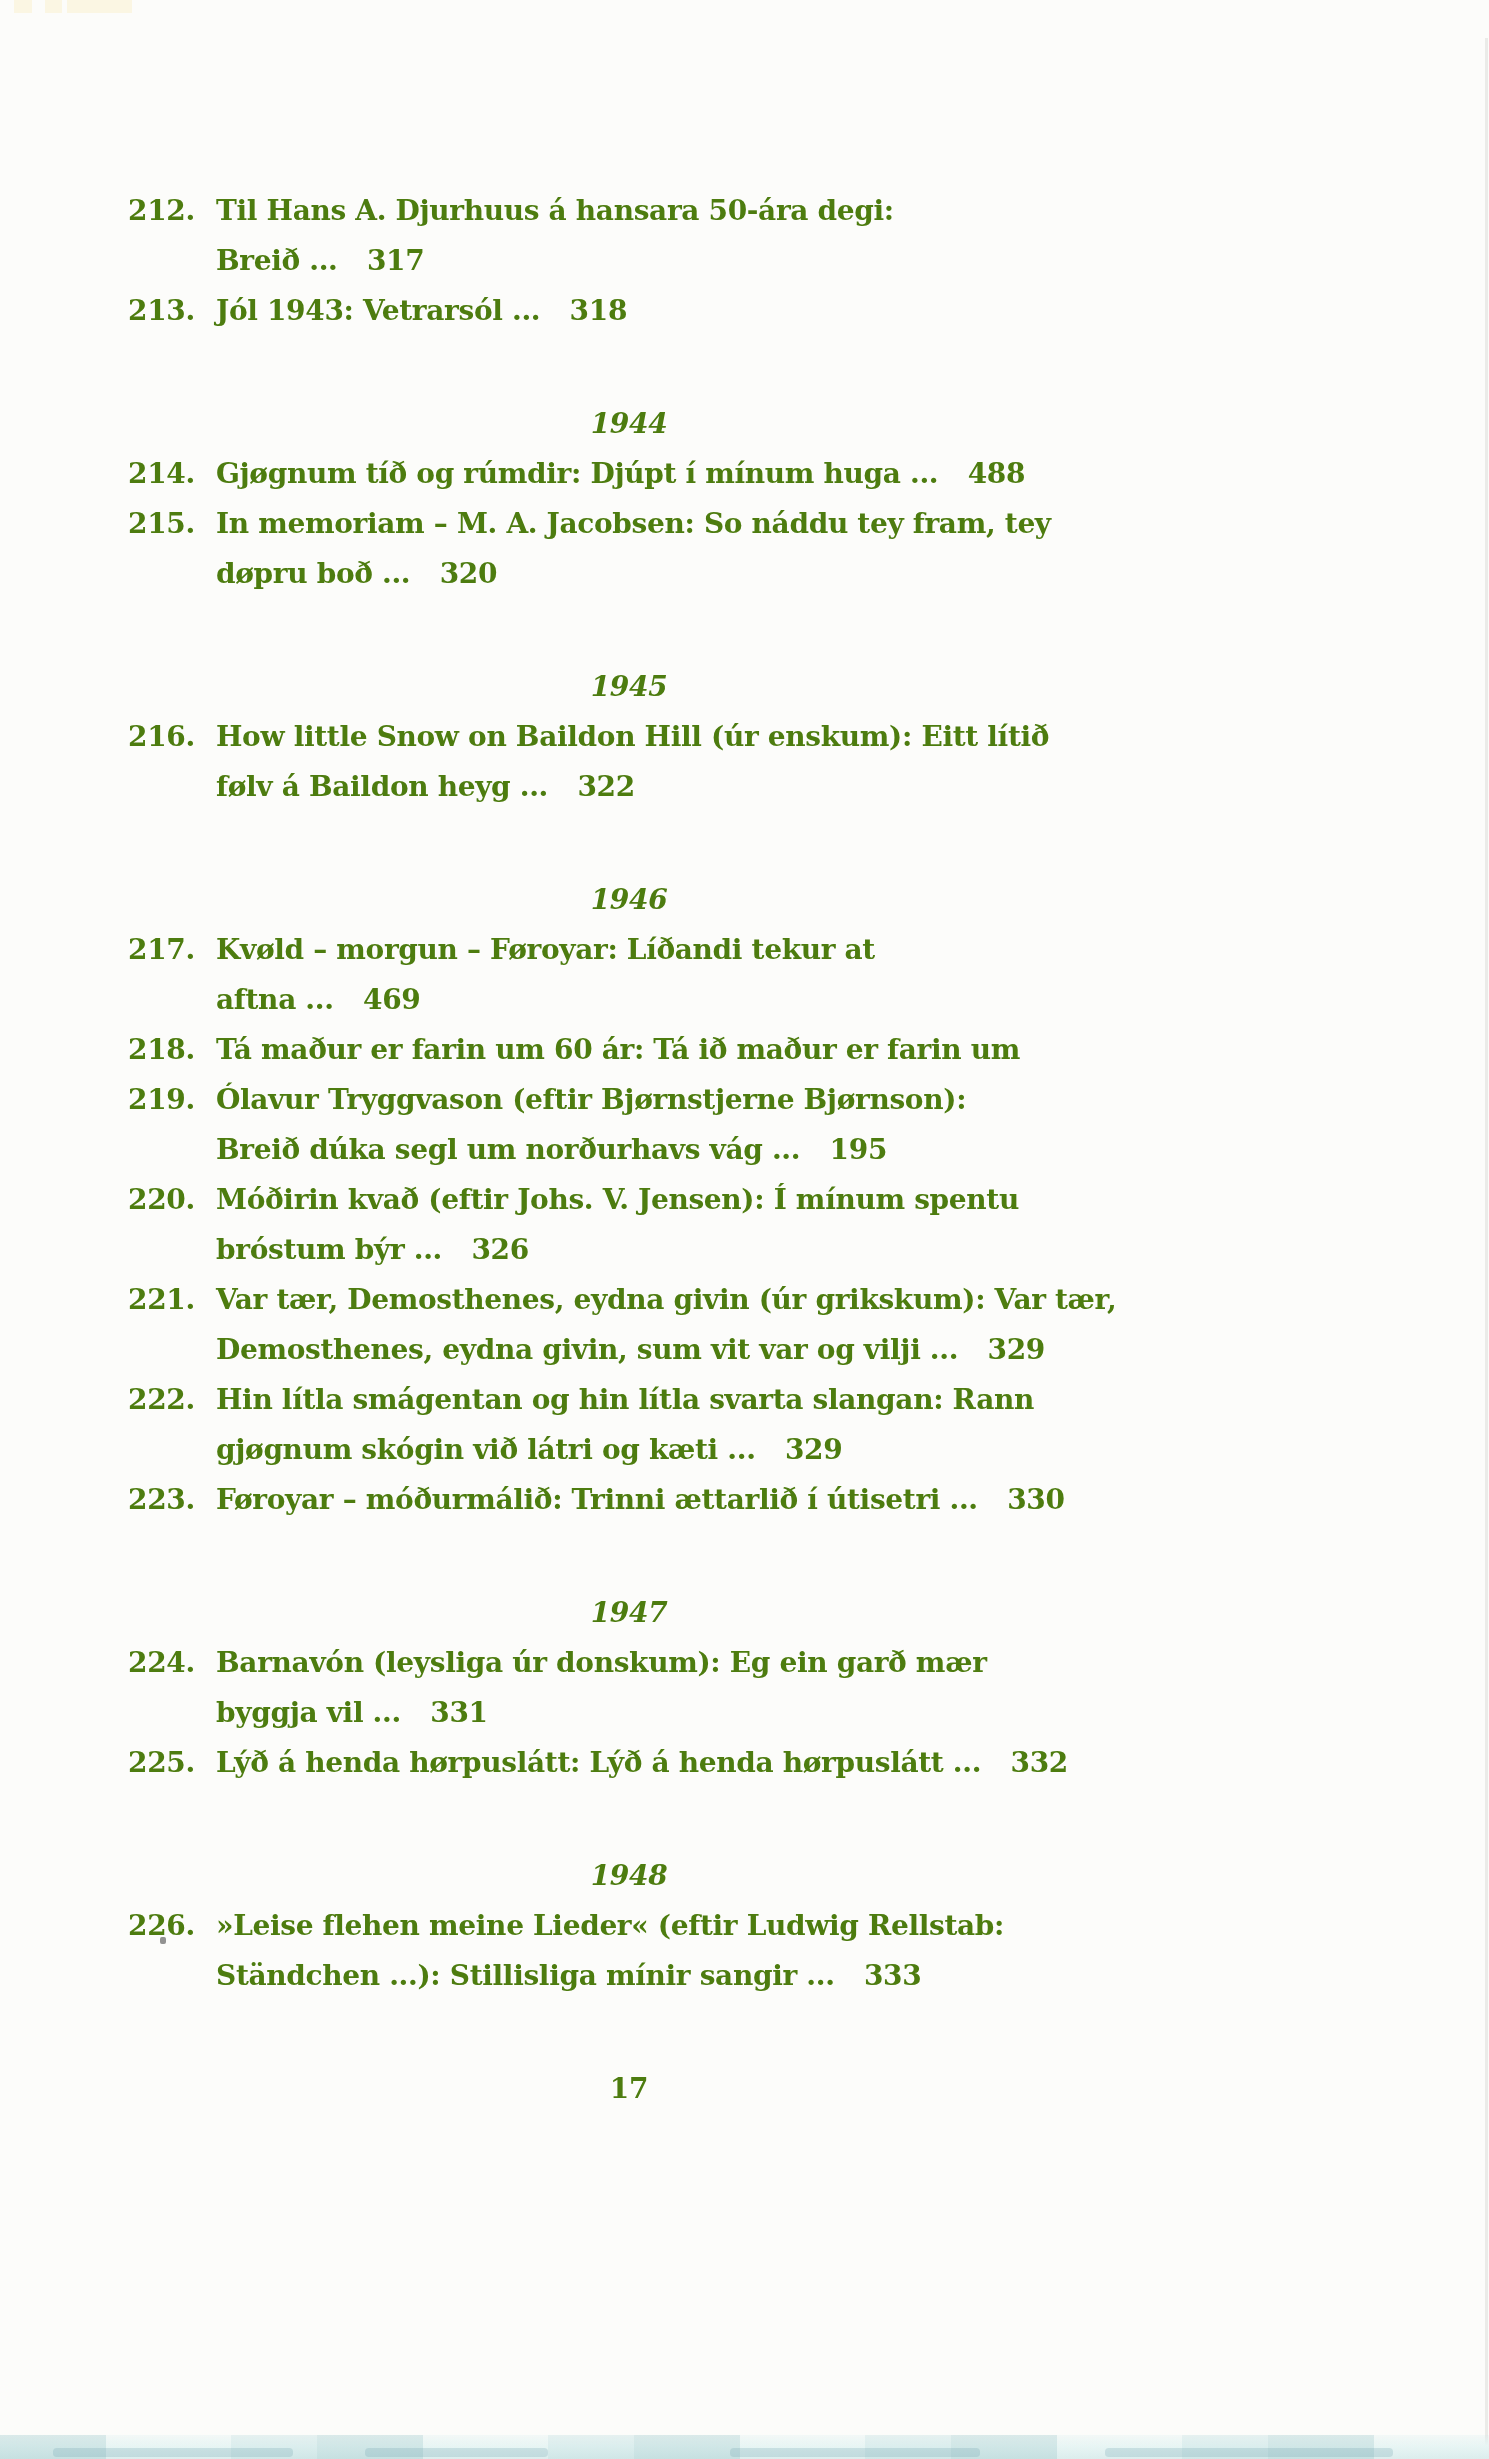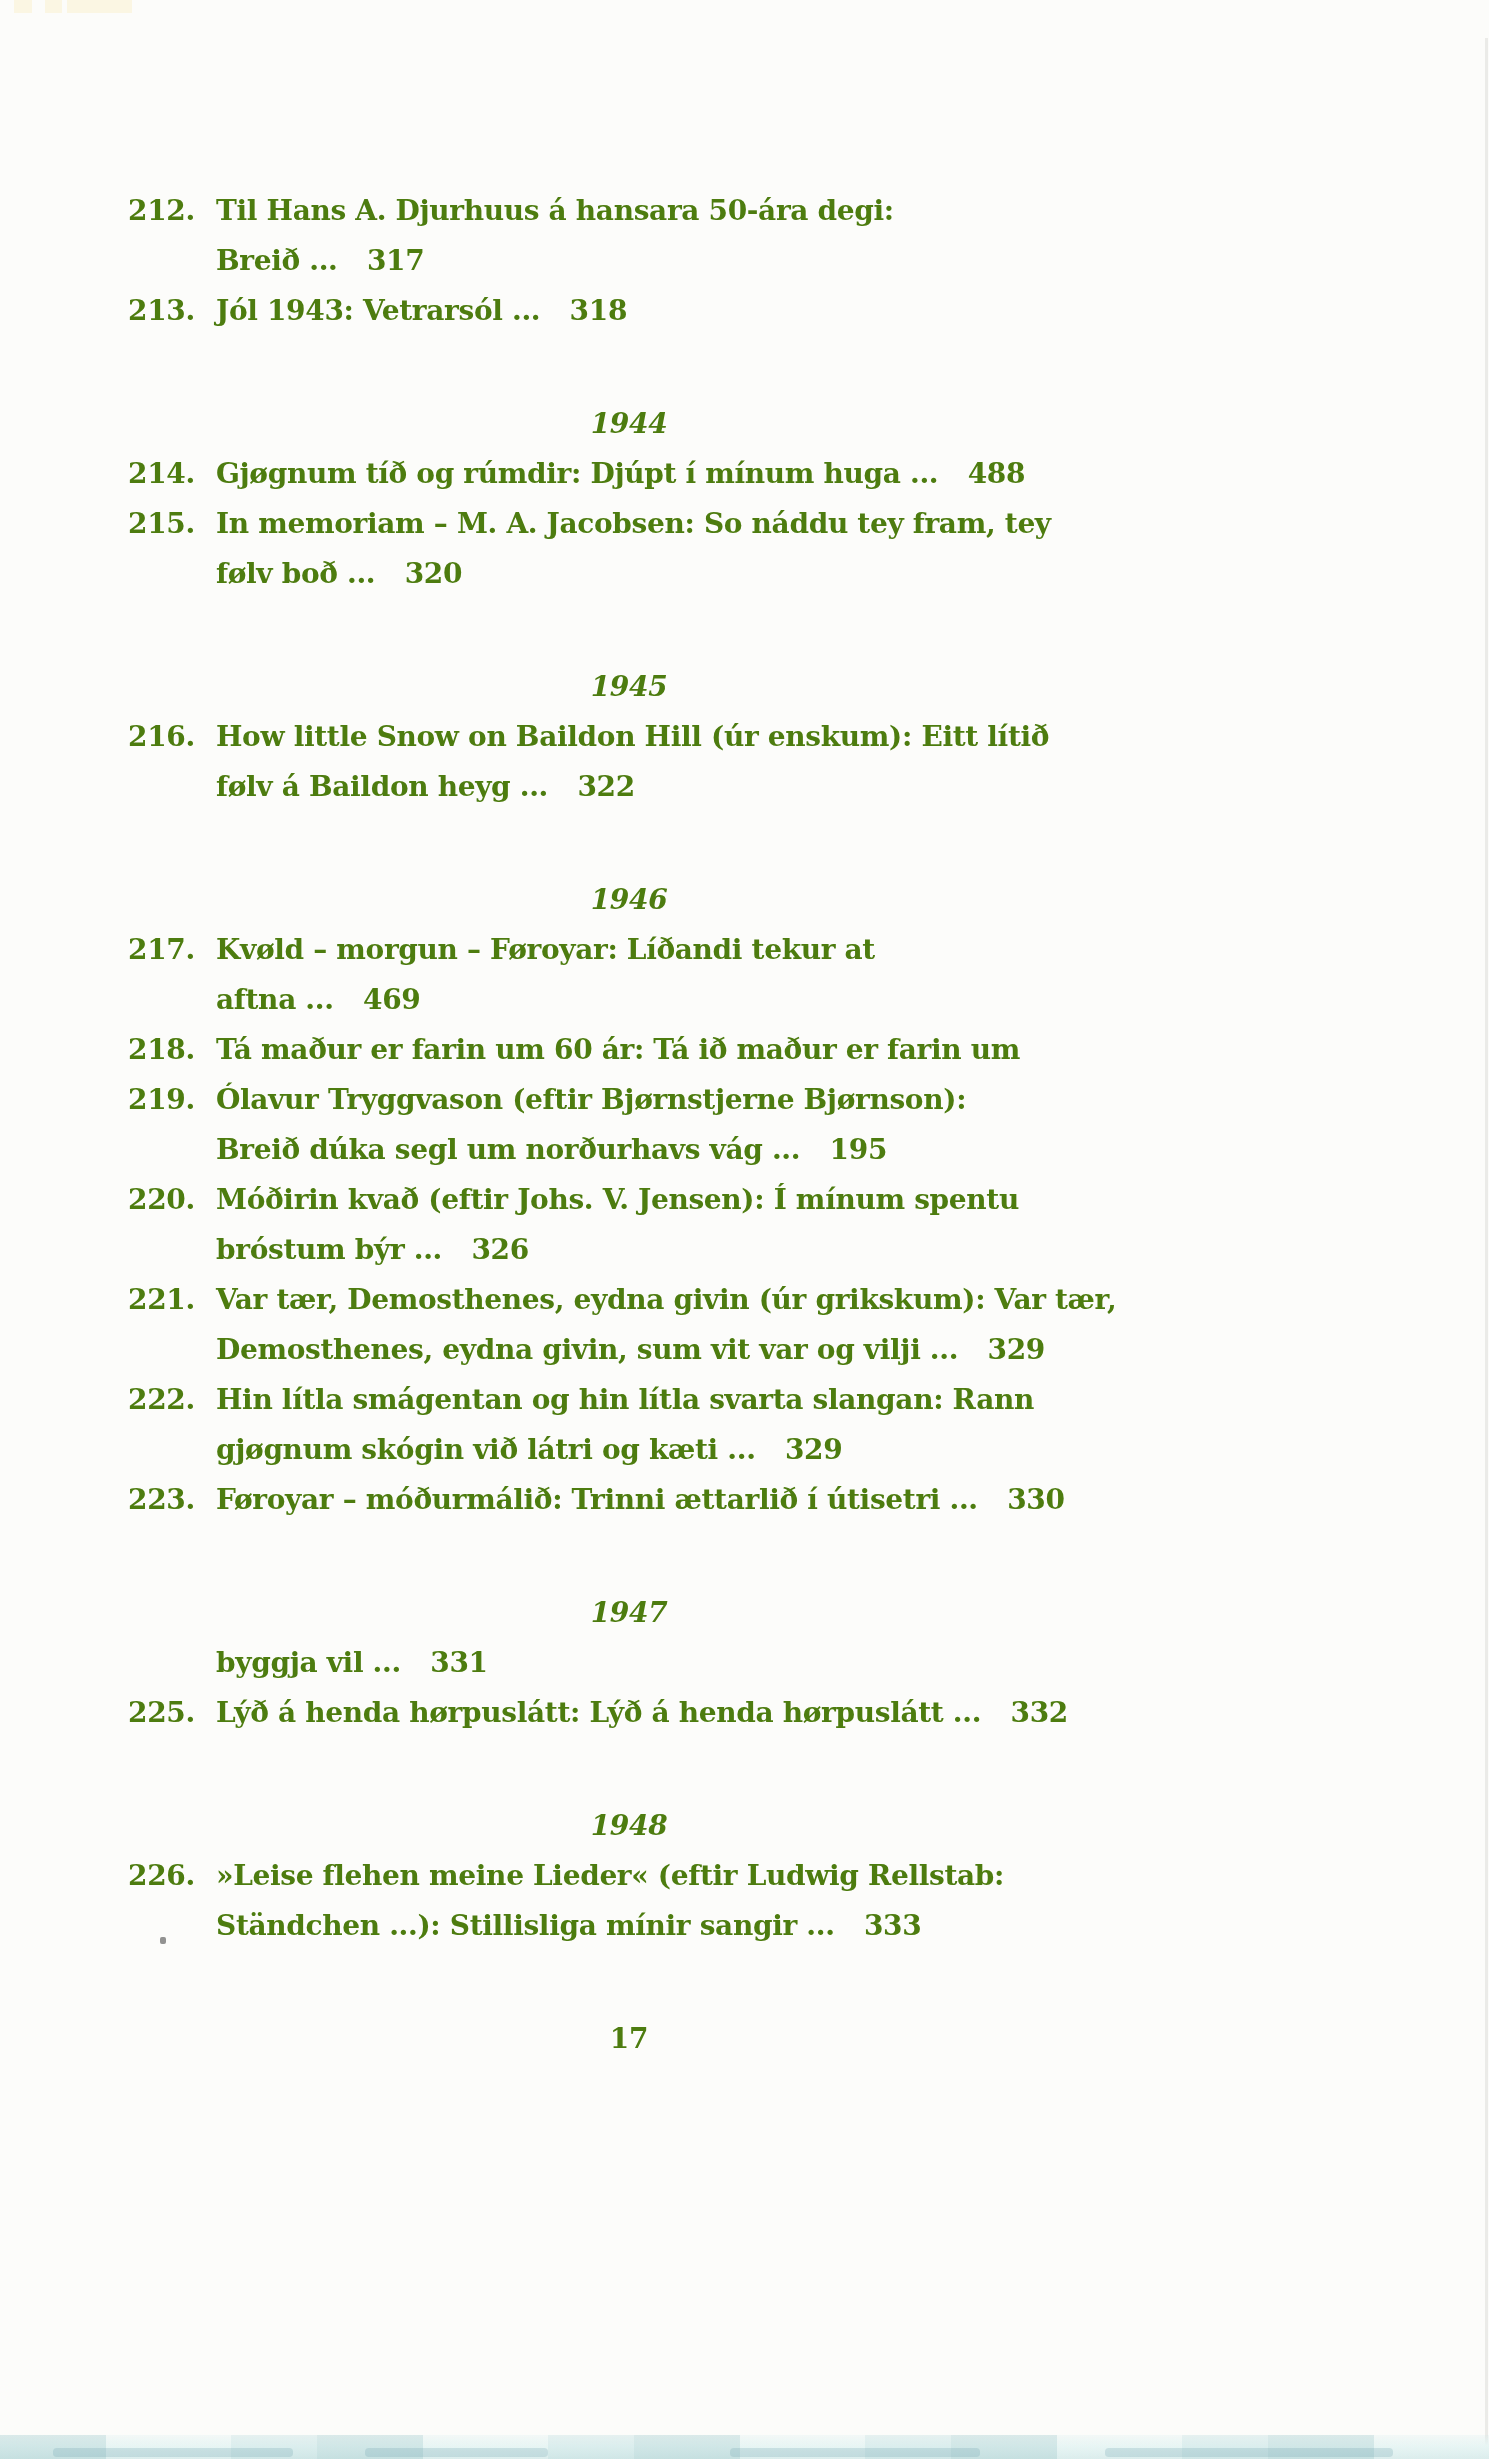--- a/index.html
+++ b/index.html
@@ -100,21 +100,21 @@
       </div>
       <div class="entry">
         <div class="line"><span class="num">213.</span><span class="title-text">Jól 1943: Vetrarsól ...</span><span class="pref">318</span></div>
       </div>
       <div class="year-heading">1944</div>
       <div class="entry">
         <div class="line"><span class="num">214.</span><span class="title-text">Gjøgnum tíð og rúmdir: Djúpt í mínum huga ...</span><span class="pref">488</span></div>
       </div>
       <div class="entry">
         <div class="line"><span class="num">215.</span><span class="title-text">In memoriam – M. A. Jacobsen: So náddu tey fram, tey</span></div>
-        <div class="line"><span class="title-text">følv boð ...</span><span class="pref">320</span></div>
+        <div class="line"><span class="title-text">døpru boð ...</span><span class="pref">320</span></div>
       </div>
       <div class="year-heading">1945</div>
       <div class="entry">
         <div class="line"><span class="num">216.</span><span class="title-text">How little Snow on Baildon Hill (úr enskum): Eitt lítið</span></div>
         <div class="line"><span class="title-text">følv á Baildon heyg ...</span><span class="pref">322</span></div>
       </div>
       <div class="year-heading">1946</div>
       <div class="entry">
         <div class="line"><span class="num">217.</span><span class="title-text">Kvøld – morgun – Føroyar: Líðandi tekur at</span></div>
         <div class="line"><span class="title-text">aftna ...</span><span class="pref">469</span></div>
@@ -136,20 +136,21 @@
       </div>
       <div class="entry">
         <div class="line"><span class="num">222.</span><span class="title-text">Hin lítla smágentan og hin lítla svarta slangan: Rann</span></div>
         <div class="line"><span class="title-text">gjøgnum skógin við látri og kæti ...</span><span class="pref">329</span></div>
       </div>
       <div class="entry">
         <div class="line"><span class="num">223.</span><span class="title-text">Føroyar – móðurmálið: Trinni ættarlið í útisetri ...</span><span class="pref">330</span></div>
       </div>
       <div class="year-heading">1947</div>
       <div class="entry">
+        <div class="line"><span class="num">224.</span><span class="title-text">Barnavón (leysliga úr donskum): Eg ein garð mær</span></div>
         <div class="line"><span class="title-text">byggja vil ...</span><span class="pref">331</span></div>
       </div>
       <div class="entry">
         <div class="line"><span class="num">225.</span><span class="title-text">Lýð á henda hørpuslátt: Lýð á henda hørpuslátt ...</span><span class="pref">332</span></div>
       </div>
       <div class="year-heading">1948</div>
       <div class="entry">
         <div class="line"><span class="num">226.</span><span class="title-text">»Leise flehen meine Lieder« (eftir Ludwig Rellstab:</span></div>
         <div class="line"><span class="title-text">Ständchen ...): Stillisliga mínir sangir ...</span><span class="pref">333</span></div>
       </div>

